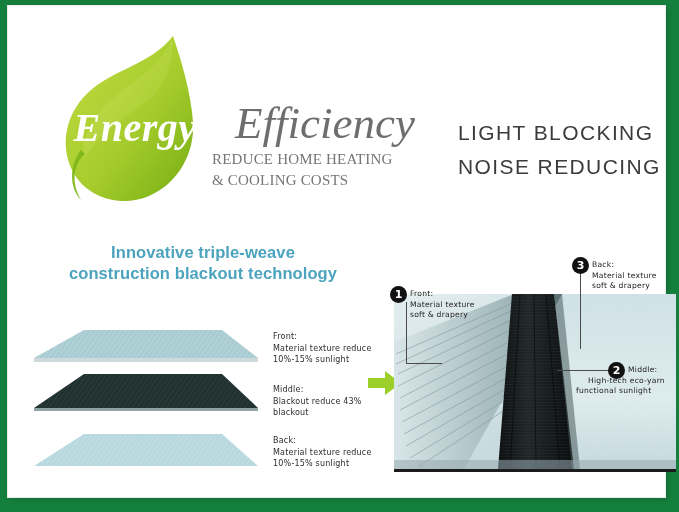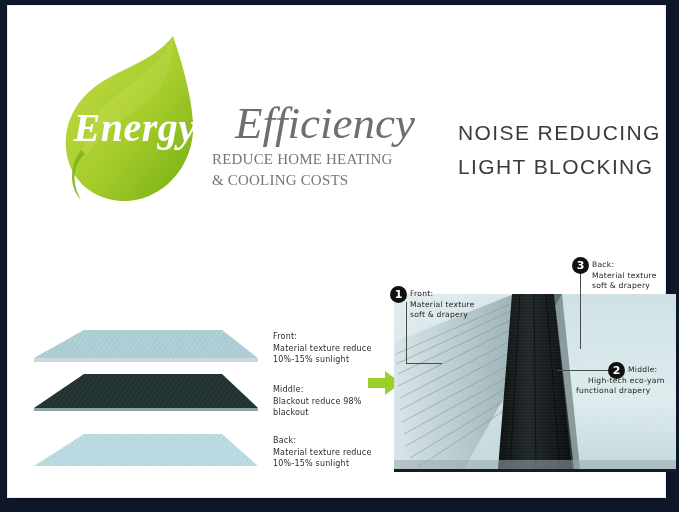--- a/index.html
+++ b/index.html
@@ -1,19 +1,19 @@
 <!DOCTYPE html>
 <html><head>
 <meta charset="utf-8">
 <style>
   html,body{margin:0;padding:0;background:#ffffff;}
   body{width:679px;height:512px;overflow:hidden;
        font-family:"Liberation Sans",sans-serif;}
 
-  #canvas{position:relative;width:679px;height:512px;background:#0f172a;}
+  #canvas{position:relative;width:679px;height:512px;background:#15803d;}
 
   
   .card{position:absolute;left:8px;top:6px;width:657px;height:491px;
         background:#ffffff;
         box-shadow:0 0 0 1px #ececec, 3px 3px 7px rgba(0,0,0,.16);}
 
   
   .logo{position:absolute;left:47px;top:24px;width:148px;height:180px;}
   .logo svg{display:block;width:148px;height:180px;}
   .logo-word{position:absolute;left:10px;top:78px;width:140px;
@@ -90,24 +90,28 @@
     <div class="logo-word">Energy</div>
   </div>
 
   <div class="eff-title">Efficiency</div>
   <div class="eff-sub">
     <div>REDUCE HOME HEATING</div>
     <div>&amp; COOLING COSTS</div>
   </div>
 
   <div class="claims">
+    <div>LIGHT  BLOCKING</div>
     <div>NOISE  REDUCING</div>
-    <div>LIGHT  BLOCKING</div>
-  </div>
-
+  </div>
+
+  <div class="headline">
+    <div>Innovative triple-weave</div>
+    <div>construction blackout technology</div>
+  </div>
 
   <div class="slab" style="left:18px;top:320px;">
     <svg width="238" height="40" viewBox="0 0 238 40">
       <defs>
         <pattern id="wv1" width="4" height="4" patternUnits="userSpaceOnUse" patternTransform="rotate(35)">
           <line x1="0" y1="0" x2="0" y2="4" stroke="#ffffff" stroke-width="1" opacity=".30"></line>
         </pattern>
       </defs>
       <polygon points="58,4 196,4 232,32 8,32" fill="#a9ccd3"></polygon>
       <polygon points="58,4 196,4 232,32 8,32" fill="url(#wv1)"></polygon>
@@ -141,21 +145,21 @@
   </div>
 
   <div class="layer-text" style="left:265px;top:325px;">
     <div>Front:</div>
     <div>Material texture reduce</div>
     <div>10%-15% sunlight</div>
   </div>
 
   <div class="layer-text" style="left:265px;top:378px;">
     <div>Middle:</div>
-    <div>Blackout reduce 98%</div>
+    <div>Blackout reduce 43%</div>
     <div>blackout</div>
   </div>
 
   <div class="layer-text" style="left:265px;top:429px;">
     <div>Back:</div>
     <div>Material texture reduce</div>
     <div>10%-15% sunlight</div>
   </div>
 
   <div class="arrow">
@@ -235,21 +239,21 @@
     <div>Front:</div>
     <div>Material texture</div>
     <div>soft &amp; drapery</div>
   </div>
 
   <div class="leader" style="left:549px;top:364px;width:52px;height:1px;"></div>
   <div class="callout-num" style="left:600px;top:356px;">2</div>
   <div class="callout-txt" style="left:620px;top:359px;">
     <div>Middle:</div>
     <div style="position:absolute;left:-52px;top:11px;white-space:nowrap;padding-left:12px;">High-tech eco-yarn</div>
-    <div style="position:absolute;left:-52px;top:21px;white-space:nowrap;">functional drapery</div>
+    <div style="position:absolute;left:-52px;top:21px;white-space:nowrap;">functional sunlight</div>
   </div>
 
   <div class="leader" style="left:572px;top:268px;width:1px;height:75px;"></div>
   <div class="callout-num" style="left:564px;top:251px;">3</div>
   <div class="callout-txt" style="left:584px;top:254px;">
     <div>Back:</div>
     <div>Material texture</div>
     <div>soft &amp; drapery</div>
   </div>
 

